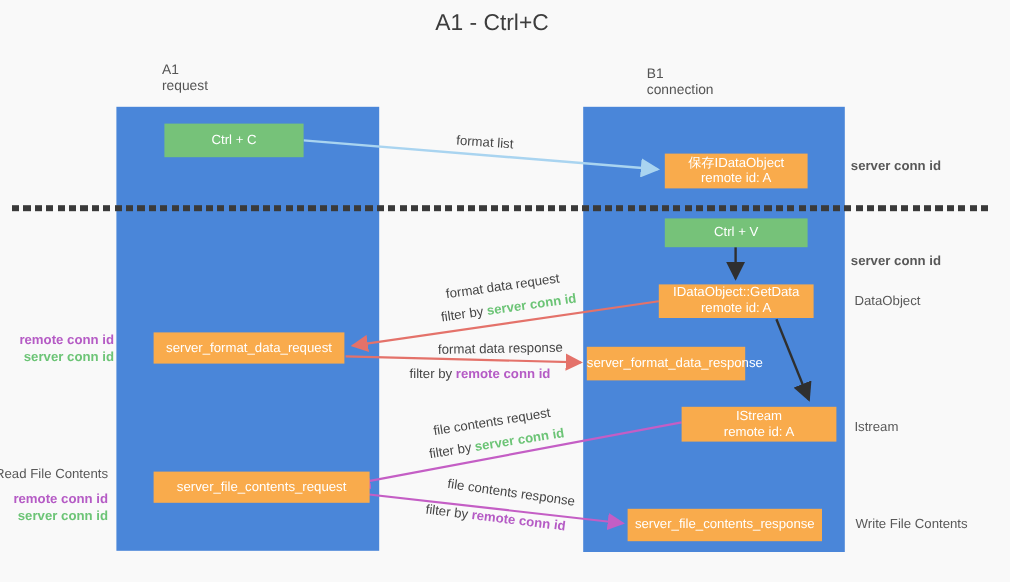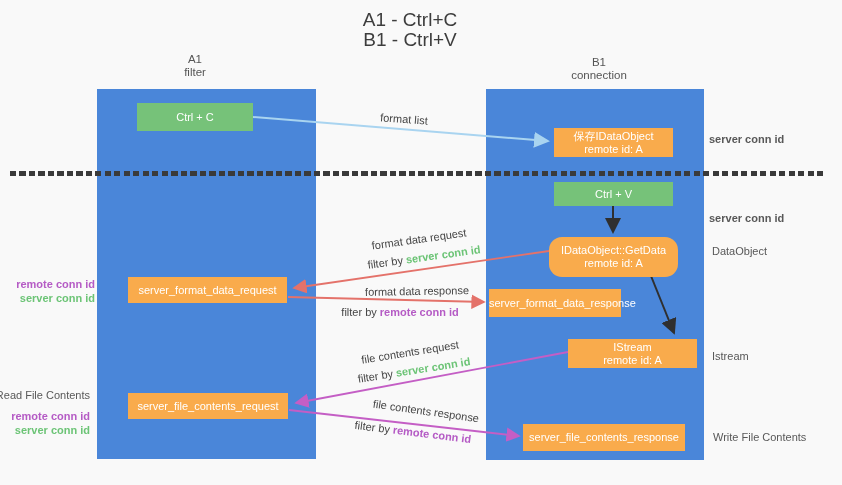--- a/index.html
+++ b/index.html
@@ -6,21 +6,21 @@
   body{font-family:"Liberation Sans", sans-serif;}
   .canvas{
     position:relative;width:842px;height:485px;background:#f9f9f9;
     overflow:hidden;
   }
   .title{
     position:absolute;left:310px;top:10px;width:200px;text-align:center;
     font-size:19px;color:#3d3d3d;line-height:20px;
   }
   .col-header{
-    position:absolute;width:120px;text-align:center;font-size:11.5px;
+    position:absolute;width:120px;text-align:left;font-size:11.5px;
     color:#555;line-height:13px;
   }
   .lifeline{
     position:absolute;background:#4a86d9;
   }
   .divider{
     position:absolute;left:10px;top:171px;width:815px;height:5px;
     background:repeating-linear-gradient(to right,#3a3a3a 0 6px,transparent 6px 9.5px);
     z-index:5;
   }
@@ -47,26 +47,25 @@
   }
   .side-pair div{display:block;}
 </style>
 </head>
 <body>
 
 <div class="canvas">
 
   <div class="title">
     <div>A1 - Ctrl+C</div>
-    <div>B1 - Ctrl+V</div>
   </div>
 
   <div class="col-header" style="left:135px;top:53px;">
     <div>A1</div>
-    <div>filter</div>
+    <div>request</div>
   </div>
   <div class="col-header" style="left:539px;top:56px;">
     <div>B1</div>
     <div>connection</div>
   </div>
 
   <div class="lifeline" style="left:97px;top:89px;width:219px;height:370px;"></div>
   <div class="lifeline" style="left:486px;top:89px;width:218px;height:371px;"></div>
 
   <div class="divider"></div>
@@ -99,35 +98,35 @@
     <div>Ctrl + V</div>
   </div>
   <div class="box green" style="left:137px;top:103px;width:116px;height:28px;">
     <div>Ctrl + C</div>
   </div>
 
   <div class="box orange" style="left:554px;top:128px;width:119px;height:29px;text-align:center;">
     <div>保存IDataObject</div>
     <div>remote id: A</div>
   </div>
-  <div class="box orange" style="left:549px;top:237px;width:129px;height:40px;border-radius:13px;">
+  <div class="box orange" style="left:549px;top:237px;width:129px;height:28px;">
     <div>IDataObject::GetData</div>
     <div>remote id: A</div>
   </div>
   <div class="box orange" style="left:568px;top:339px;width:129px;height:29px;">
     <div>IStream</div>
     <div>remote id: A</div>
   </div>
   <div class="box orange" style="left:128px;top:277px;width:159px;height:26px;">
     <div>server_format_data_request</div>
   </div>
   <div class="box orange" style="left:489px;top:289px;width:132px;height:28px;">
     <div>server_format_data_response</div>
   </div>
-  <div class="box orange" style="left:128px;top:393px;width:160px;height:26px;">
+  <div class="box orange" style="left:128px;top:393px;width:180px;height:26px;">
     <div>server_file_contents_request</div>
   </div>
   <div class="box orange" style="left:523px;top:424px;width:162px;height:27px;">
     <div>server_file_contents_response</div>
   </div>
 
   <div class="elabel" style="left:404px;top:119px;--r:4deg;">format list</div>
 
   <div class="elabel" style="left:419px;top:239px;--r:-8deg;">format data request</div>
   <div class="elabel" style="left:424px;top:257px;--r:-8deg;">

